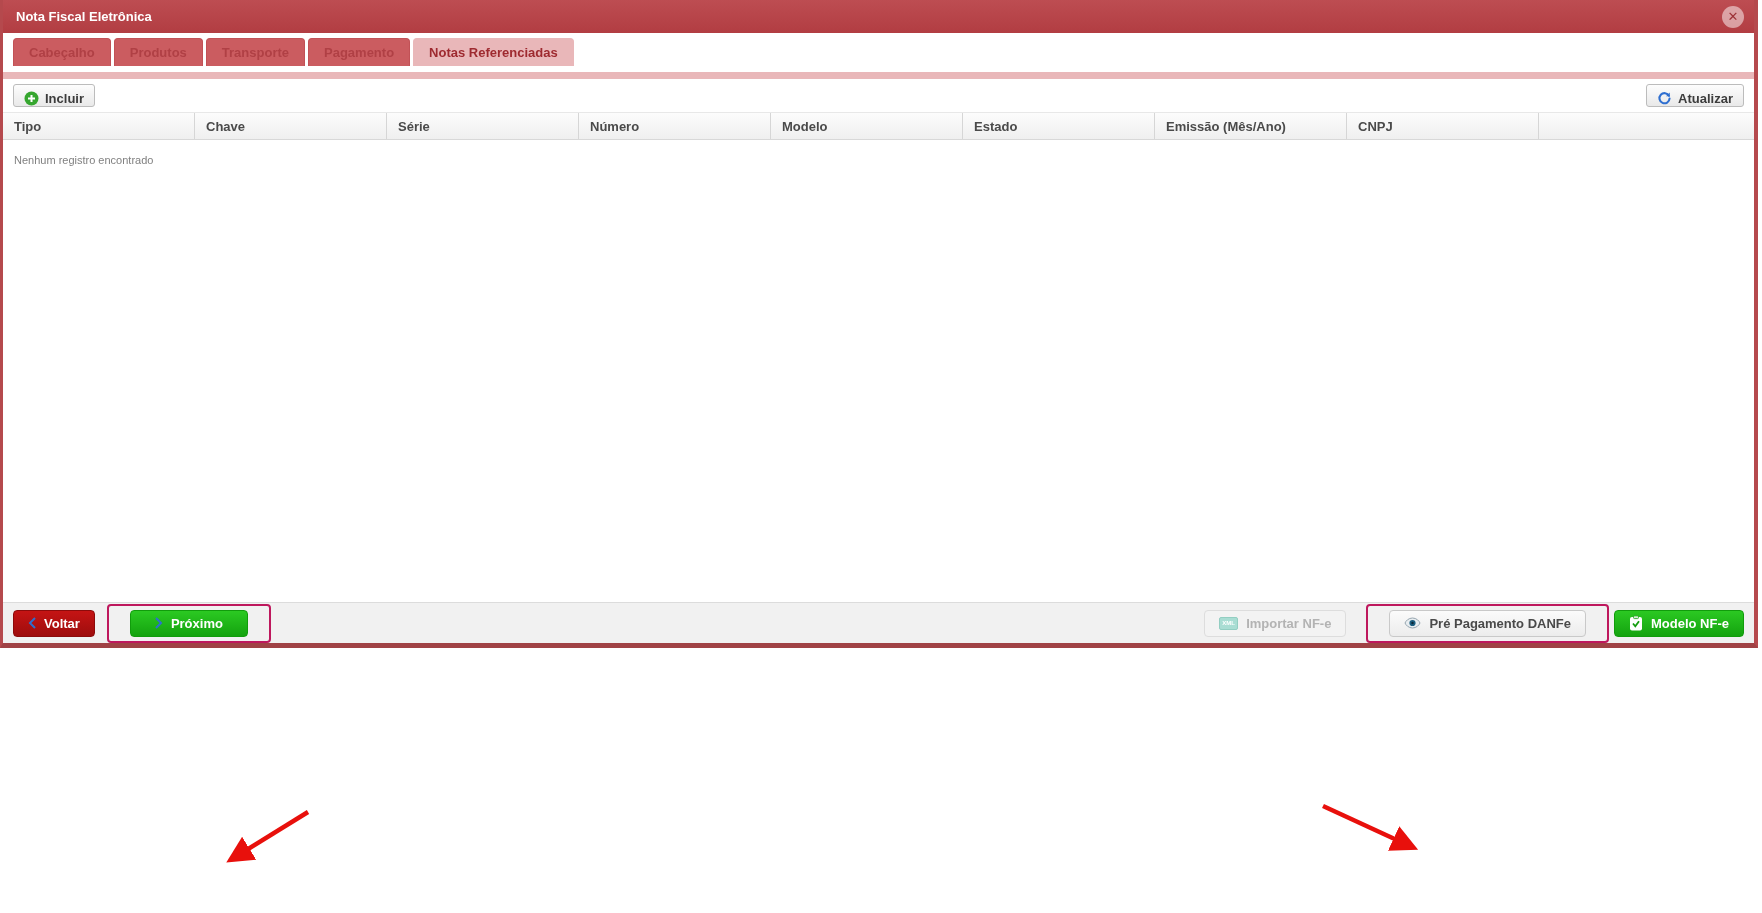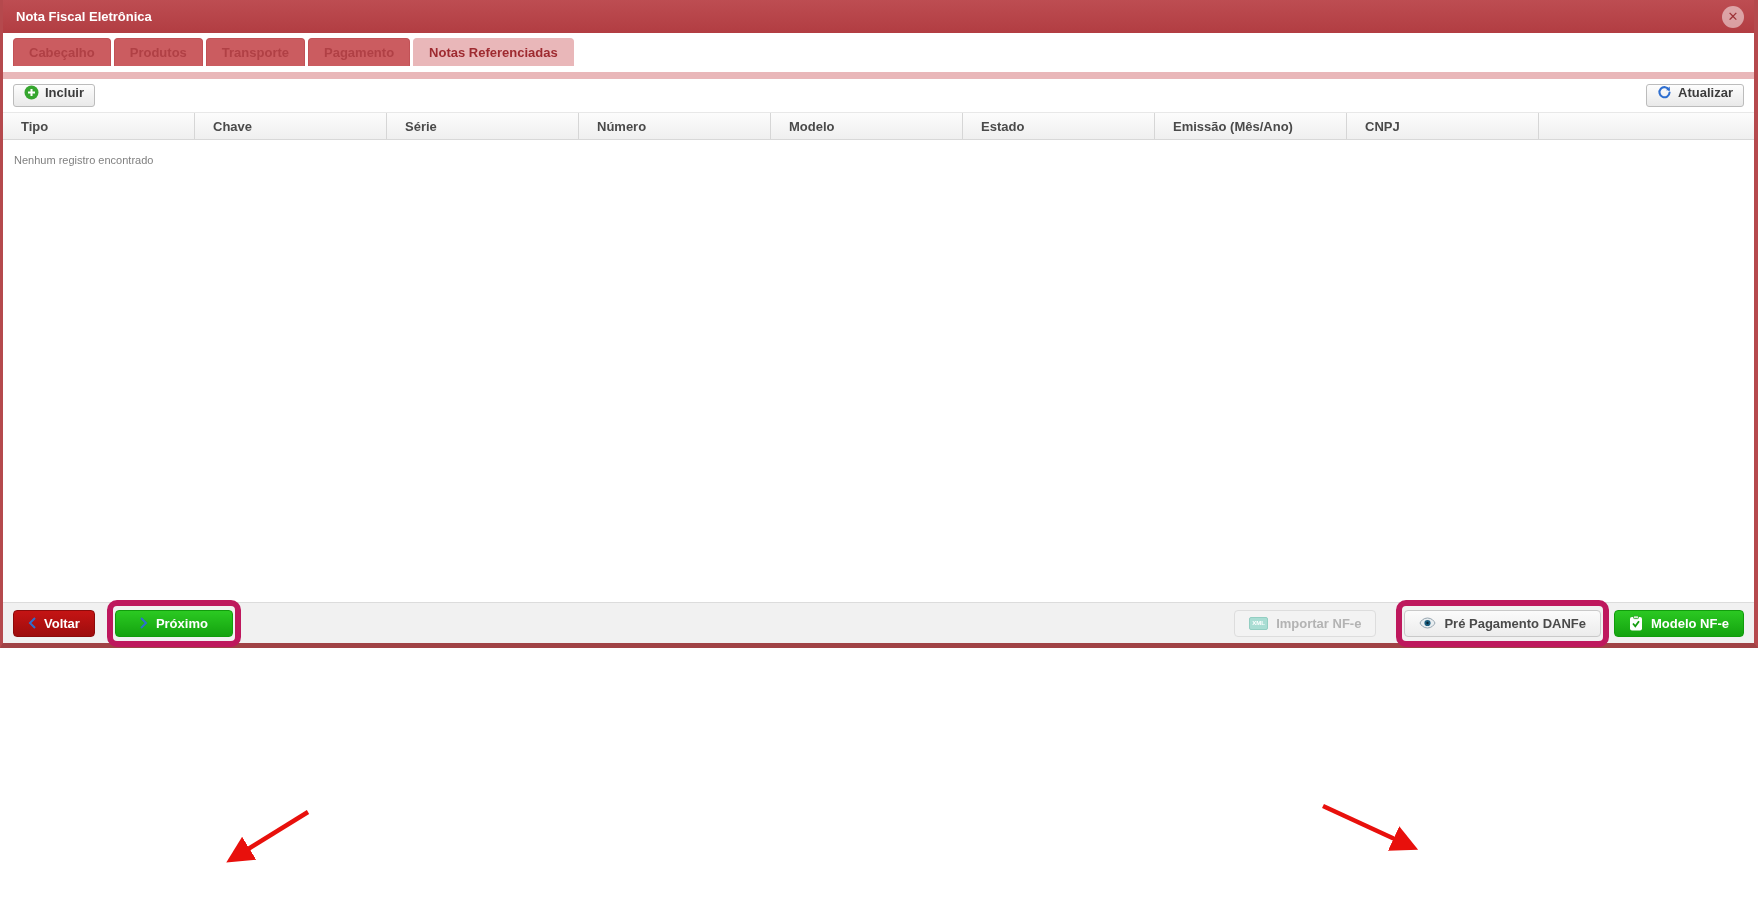--- a/index.html
+++ b/index.html
@@ -20,48 +20,48 @@
   
   .tabs-row { padding:5px 0 6px 10px; background:#fff; display:flex; align-items:flex-end; flex:0 0 auto; }
   .tab { height:28px; line-height:28px; padding:0 15px; margin-right:3px; font-size:13px;
          font-weight:bold; border-radius:4px 4px 0 0; border:1px solid #c25156; border-bottom:none;
          background:#cb5c60; color:#b04045; cursor:pointer; }
   .tab.active { background:#e9b7b9; color:#9e2a30; border-color:#e9b7b9; }
   .pink-strip { height:7px; background:#e9b7b9; flex:0 0 auto; }
 
   
   .toolbar { height:33px; background:#fff; display:flex; align-items:center; padding:0 10px; flex:0 0 auto; }
-  .btn-light { display:inline-flex; align-items:flex-start; gap:6px; height:23px; padding:0 10px;
+  .btn-light { display:inline-flex; align-items:flex-end; gap:6px; height:23px; padding:0 10px;
                background:linear-gradient(#fdfdfd,#e9e9e9); border:1px solid #bcbcbc; border-radius:3px;
                font-size:13px; font-weight:bold; color:#3c3c3c; cursor:pointer; }
   .toolbar .right { margin-left:auto; }
 
   
   .grid-header { height:28px; display:flex; background:linear-gradient(#fcfcfc,#efefef);
                  border-top:1px solid #e8e8e8; border-bottom:1px solid #d8d8d8; flex:0 0 auto; }
   .grid-header .col { width:192px; flex:0 0 auto; border-right:1px solid #d6d6d6;
                       font-size:13px; font-weight:bold; color:#4a4a4a; line-height:27px;
-                      padding-left:18px; white-space:nowrap; overflow:hidden; }
+                      padding-left:11px; white-space:nowrap; overflow:hidden; }
   .grid-header .col-fill { flex:1 1 auto; border-right:none; }
 
   
   .grid-body { flex:1 1 auto; background:#fff; }
   .empty-msg { padding:14px 0 0 11px; font-size:11px; color:#808080; }
 
   
   .footer { height:41px; background:#f1f1f1; border-top:1px solid #dcdcdc; display:flex;
             align-items:center; padding:0 10px; flex:0 0 auto; }
   .btn { display:inline-flex; align-items:center; gap:8px; height:27px; padding:0 14px;
          border-radius:4px; font-size:13px; font-weight:bold; color:#fff; cursor:pointer;
          border:1px solid transparent; }
   .btn-darkred { background:linear-gradient(#c51414,#9e0d0d); border-color:#8c0b0b; }
   .btn-green { background:linear-gradient(#2bc922,#14a30f); border-color:#119c0c; }
   .btn-gray { background:linear-gradient(#fbfbfb,#ececec); border:1px solid #c9c9c9; color:#4a4a4a; }
   .btn-disabled { background:#f3f3f3; border:1px solid #ddd; color:#b3b3b3; cursor:default; }
-  .hl-box { border:6px solid #be185d; border-radius:10px; padding:4px 2px; display:flex;
+  .hl-box { border:2px solid #be185d; border-radius:4px; padding:4px 21px; display:flex;
             margin-left:12px; }
   .hl-box.right { margin-left:20px; margin-right:5px; }
   .spacer { flex:1 1 auto; }
   .chev { display:inline-flex; }
   .xml-icon { width:19px; height:13px; background:#a9ddd3; border:1px solid #93cec2; border-radius:2px;
               display:inline-flex; align-items:center; justify-content:center;
               font-size:6px; font-weight:bold; color:#fff; letter-spacing:0; }
   .clip-icon { display:inline-flex; }
 
   

